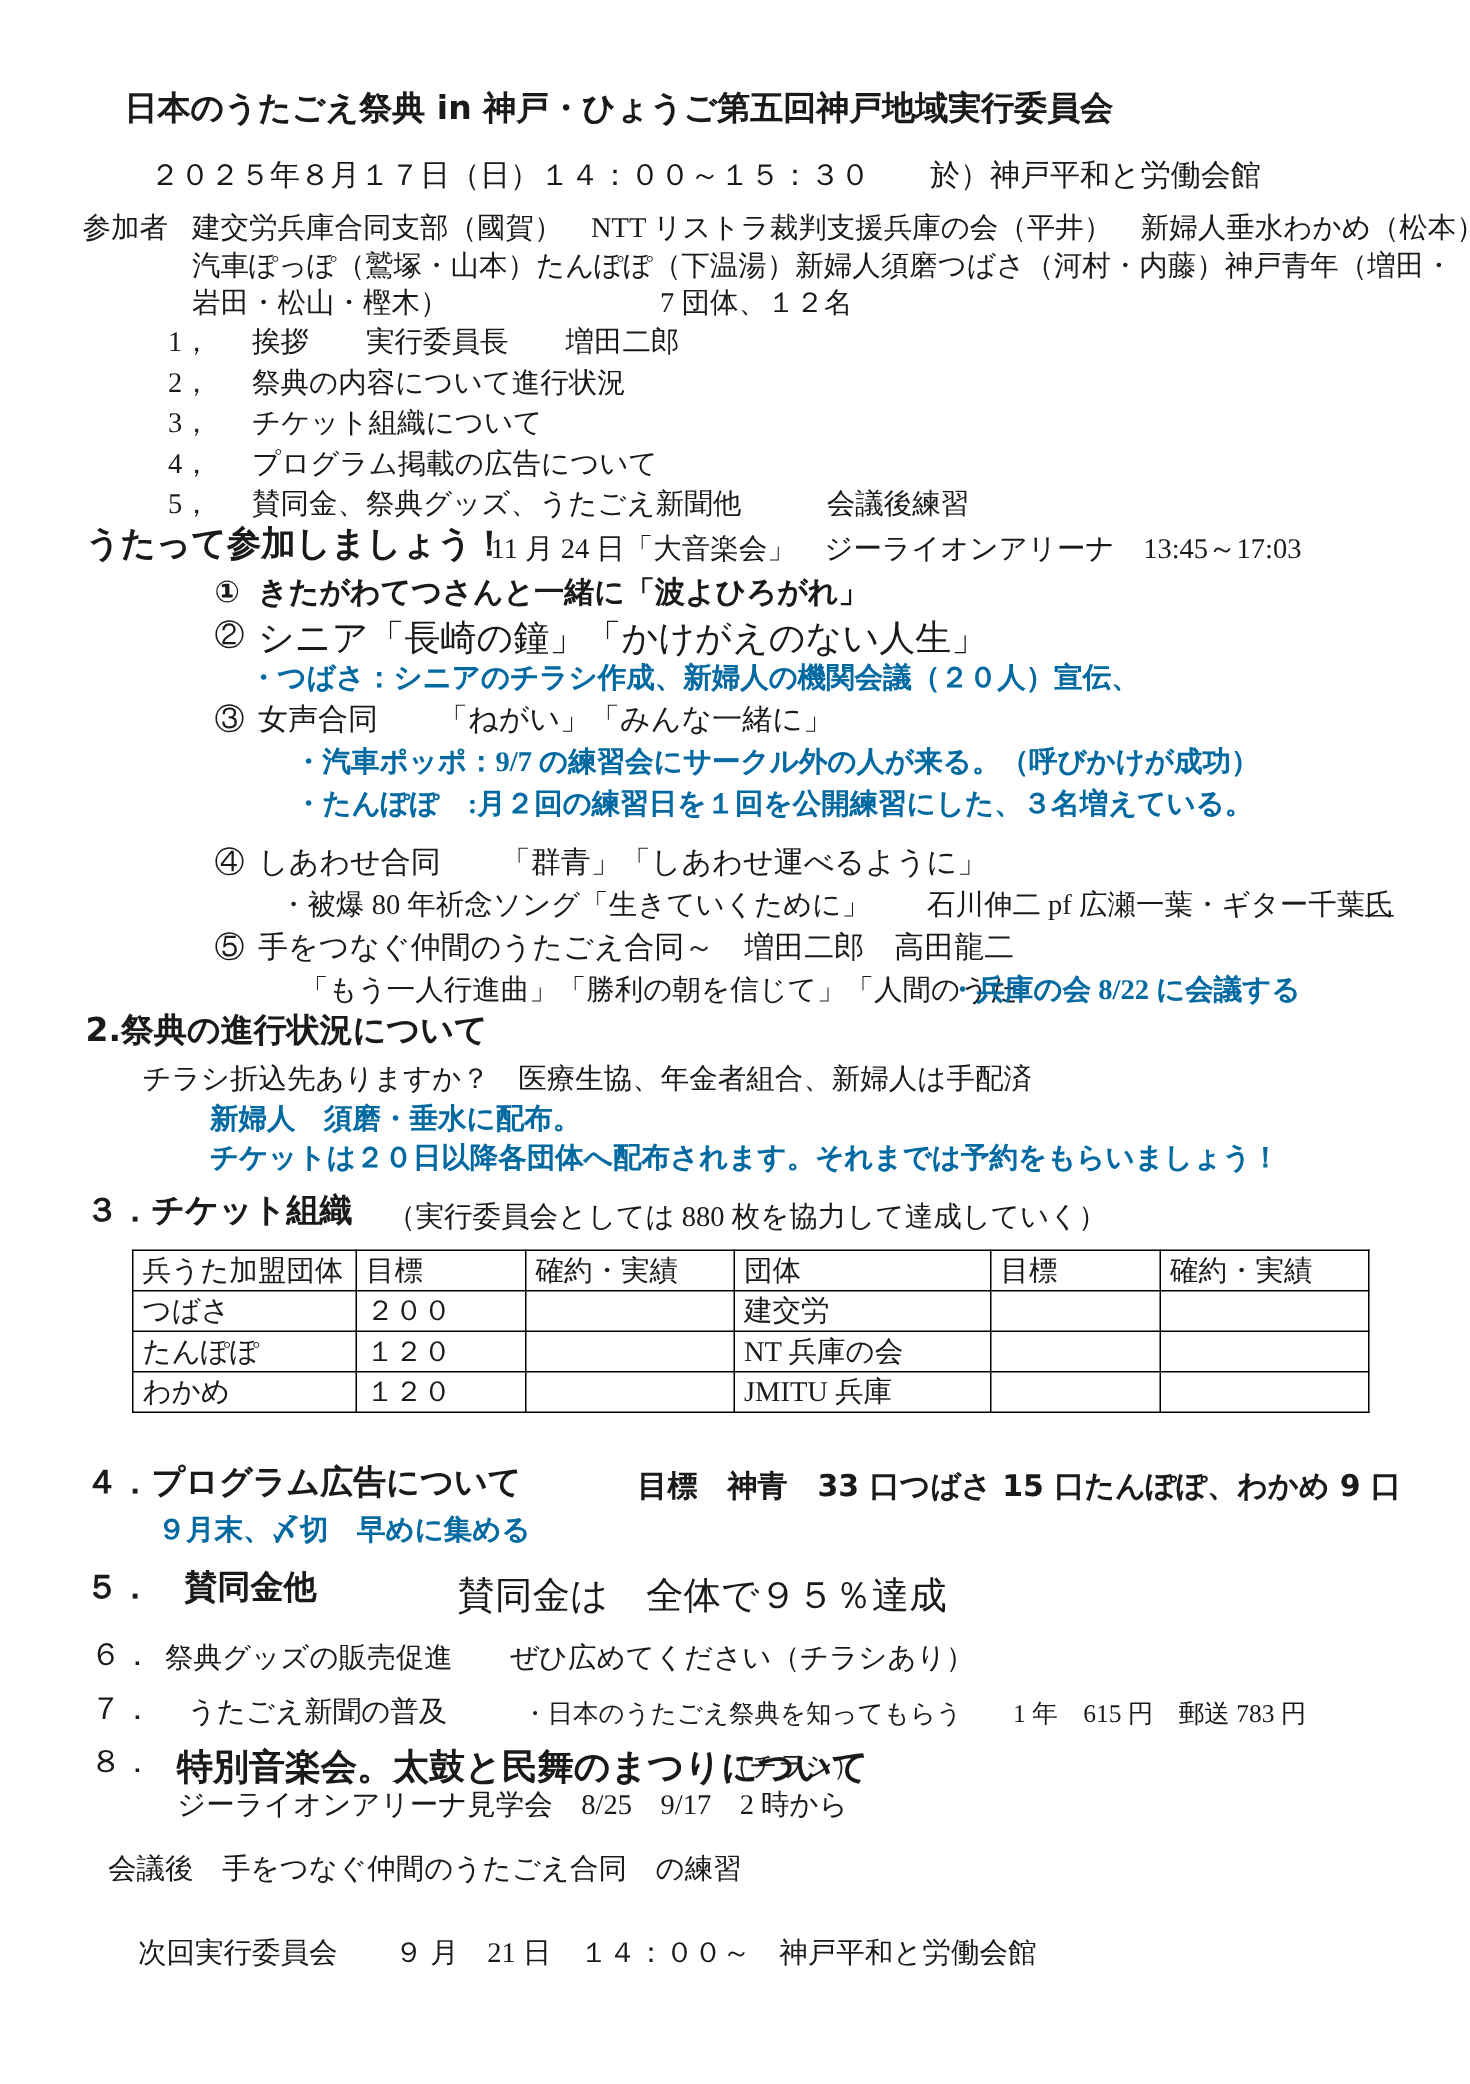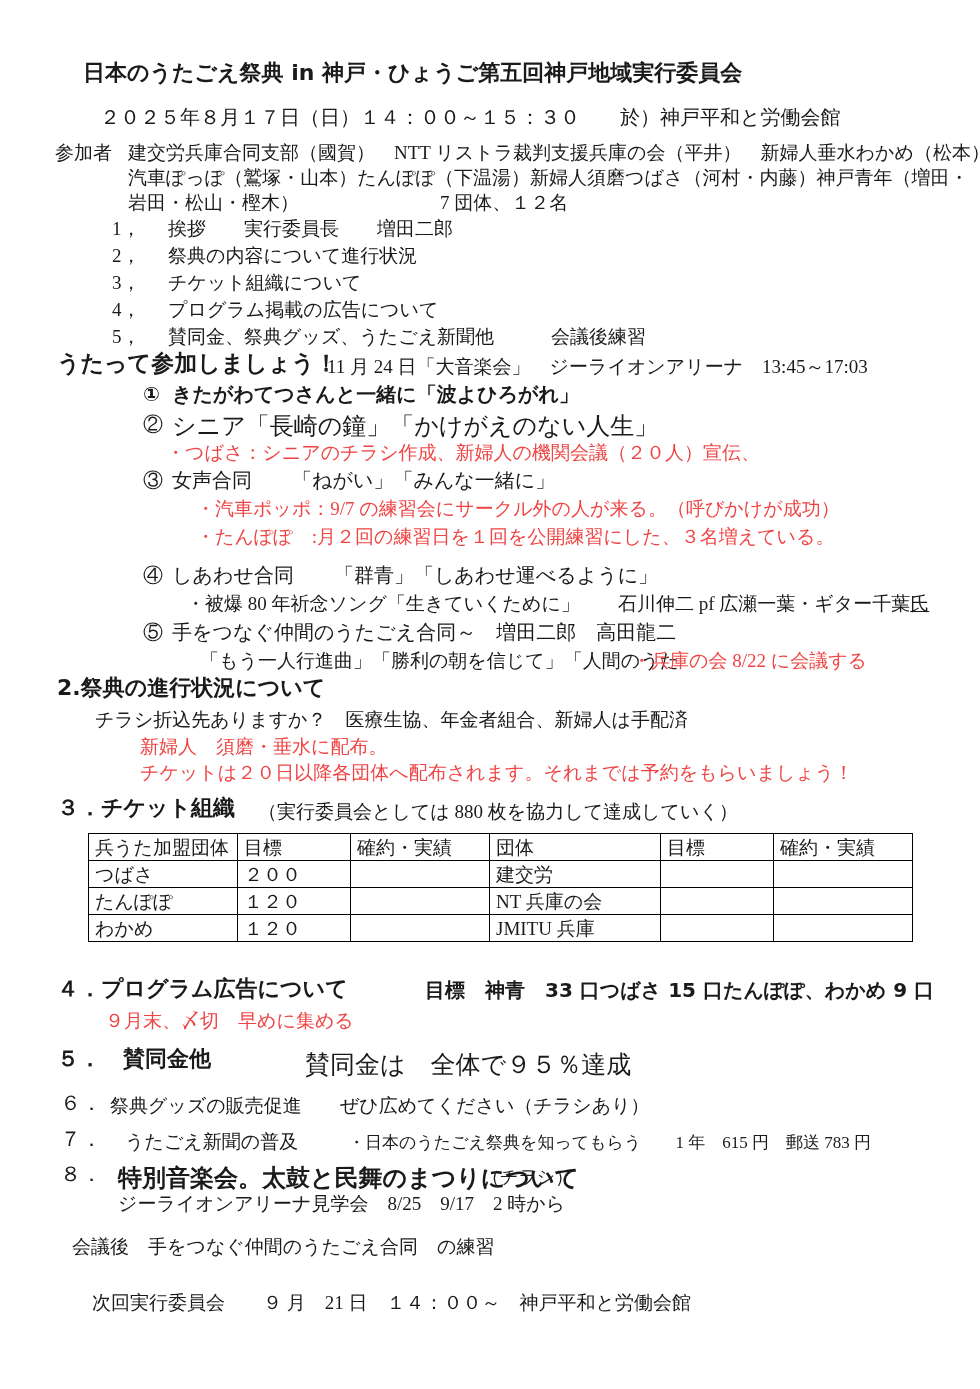--- a/index.html
+++ b/index.html
@@ -20,21 +20,21 @@
   .page {
     position: relative;
     width: 980px;
     height: 1389px;
     padding: 0;
   }
   .ln {
     position: absolute;
     white-space: pre;
   }
-  .red { color: #ef4444; }
+  .red { color: #0369a1; font-weight: bold; }
   .gothic {
     font-family: "DejaVu Sans", "Liberation Sans", sans-serif;
     font-weight: bold;
   }
   .ul { text-decoration: underline; }
   .t-title {
     font-family: "DejaVu Sans", "Liberation Sans", sans-serif;
     font-weight: bold;
     font-size: 22px;
     text-align: center;

